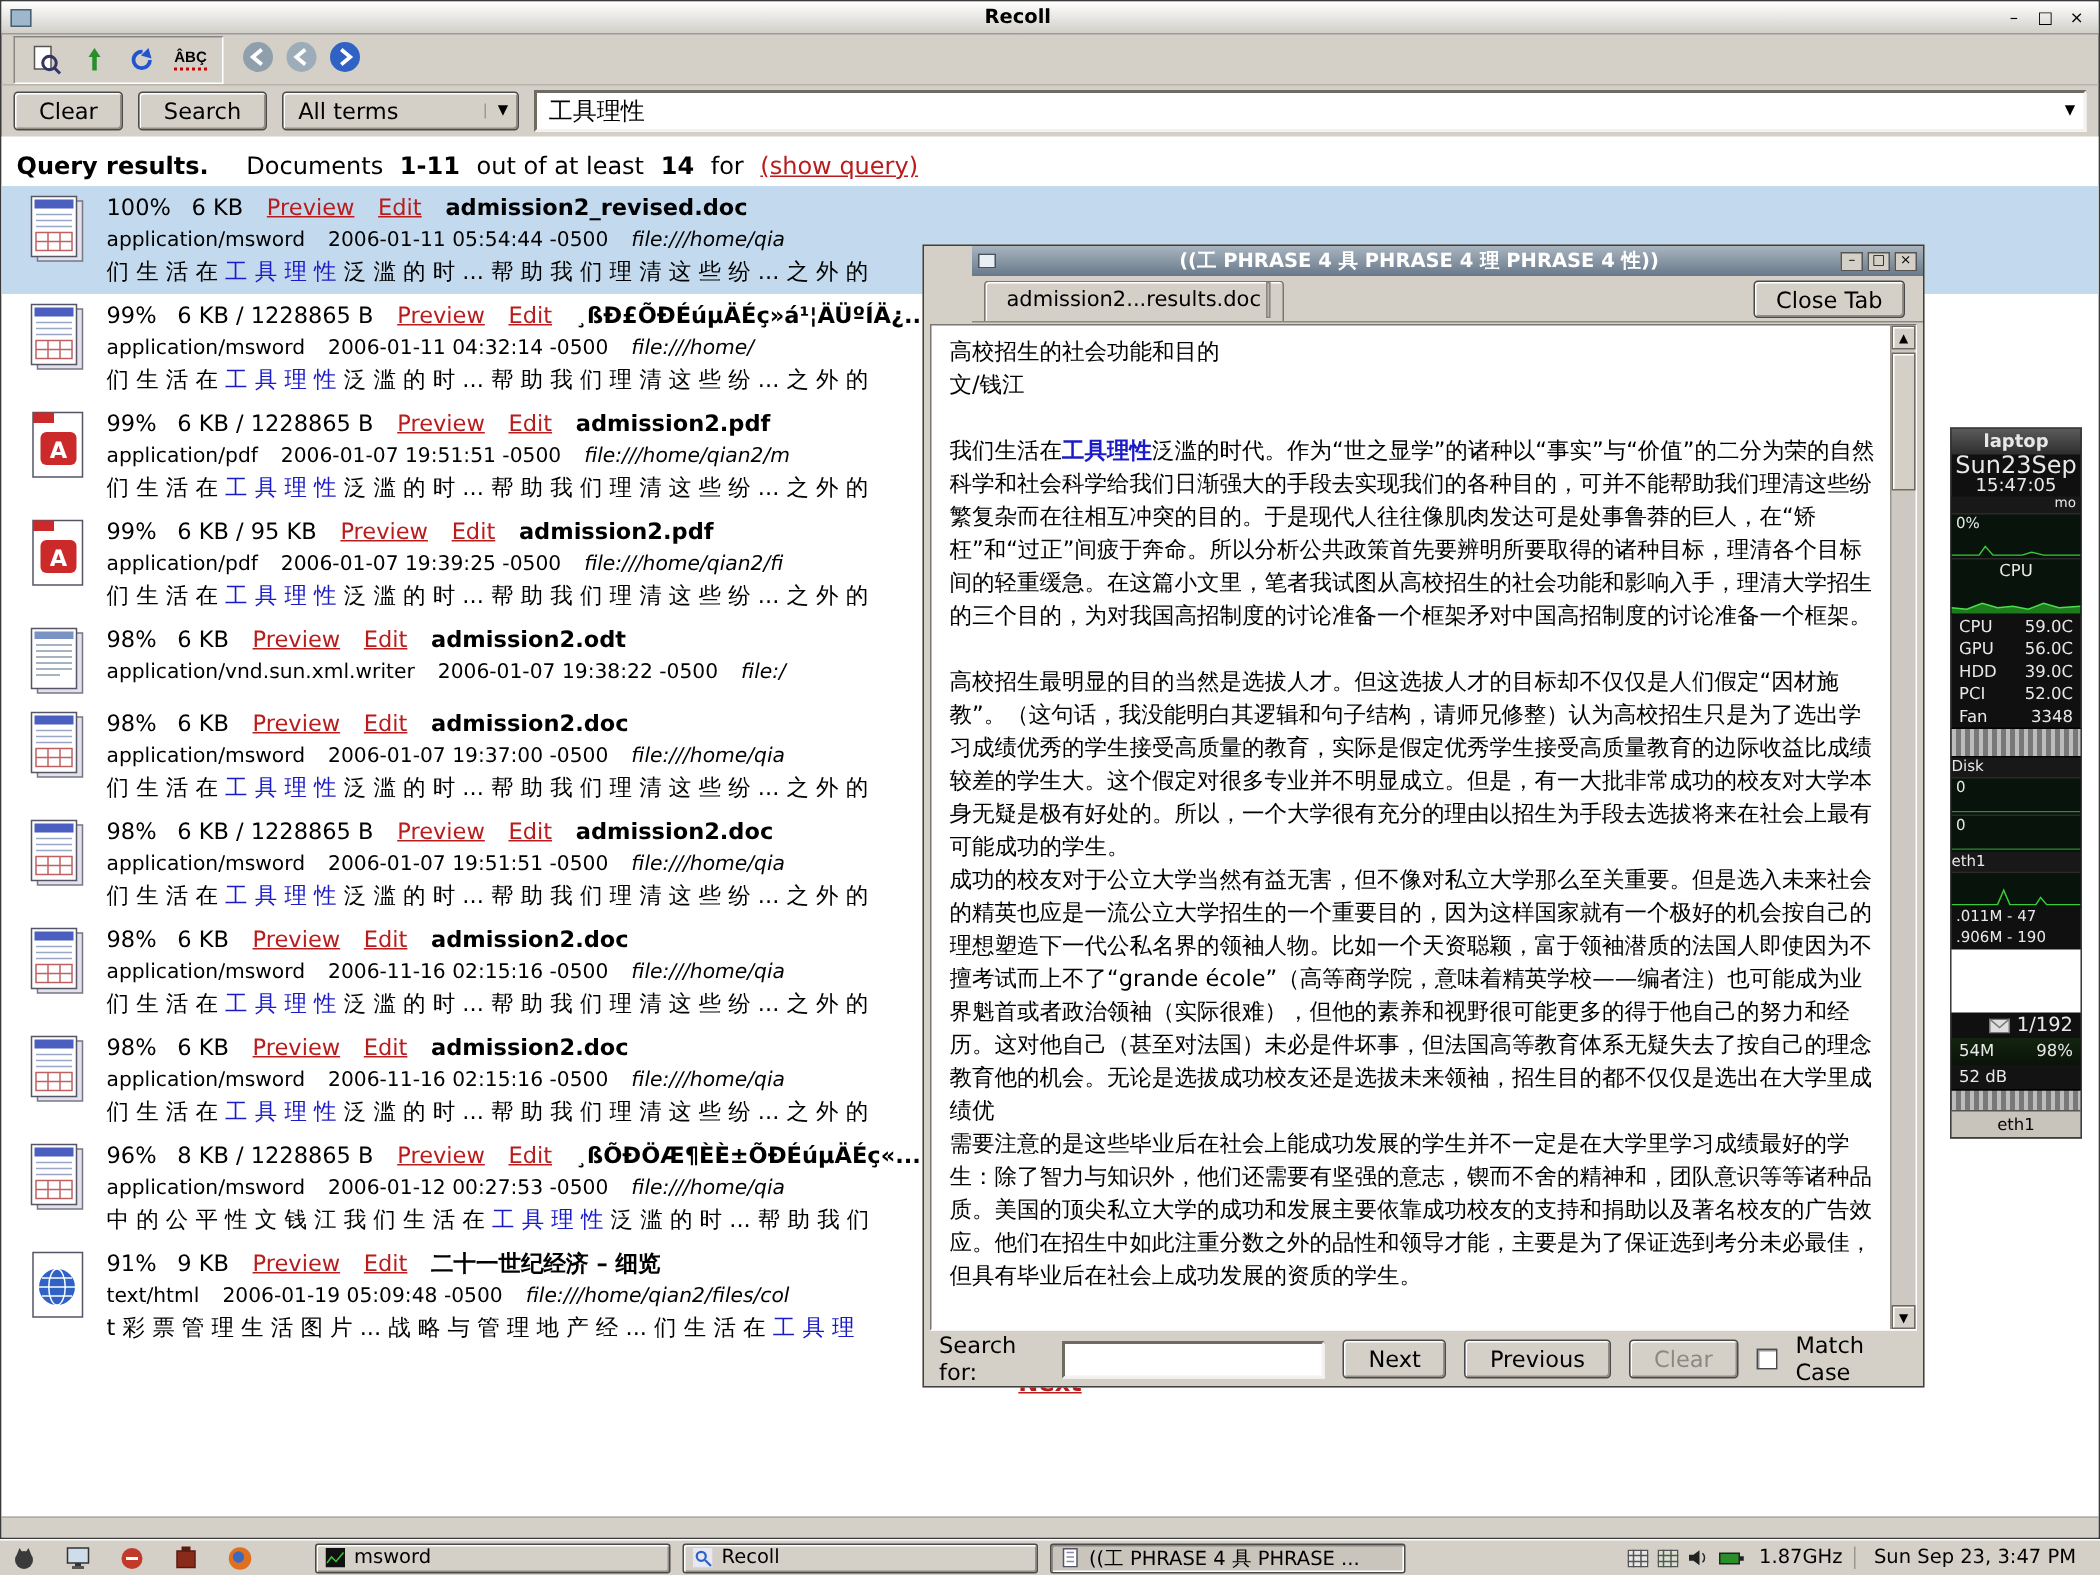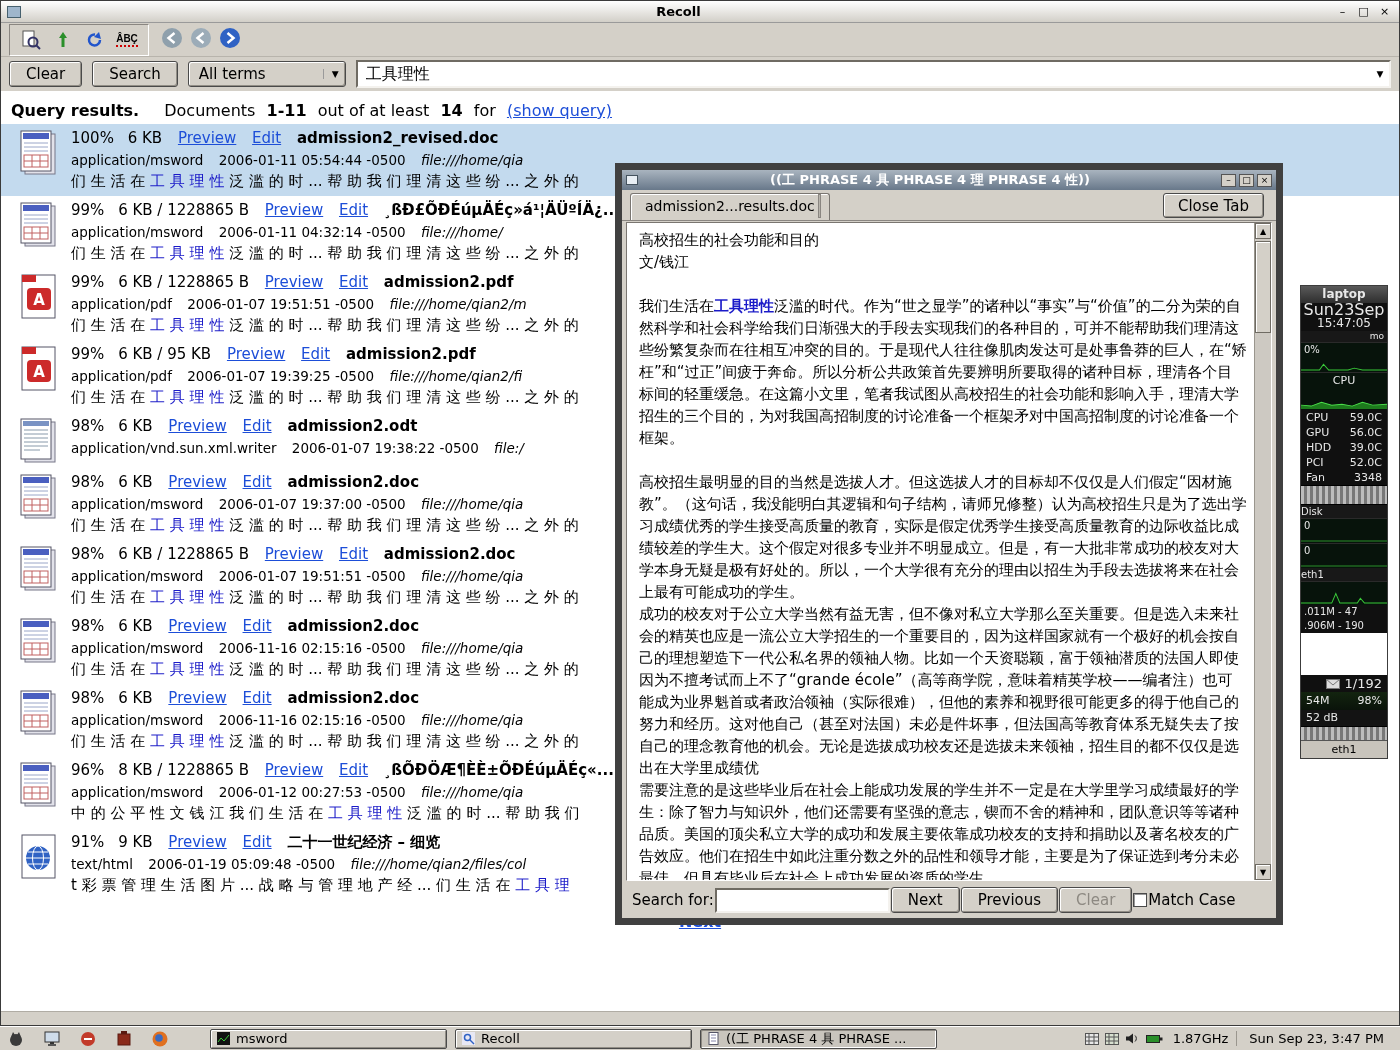--- a/index.html
+++ b/index.html
@@ -43,42 +43,42 @@
   .search-entry { flex:1; display:flex; align-items:center; background:#fff; height:28px;
                   border:2px solid; border-color:#6f6b63 #f4f2ee #f4f2ee #6f6b63; }
   .search-entry input { flex:1; border:none; outline:none; font-size:16px; padding:0 8px;
                         font-family:inherit; background:transparent; }
   .entry-arrow { width:18px; text-align:center; font-size:9px; cursor:pointer; }
 
   .content-white { flex:1; background:#fff; overflow:hidden; }
   .results-header { padding:10px 10px 4px 10px; font-size:16px; }
   .results-header span, .results-header b { margin-right:6px; }
   .qr-title { font-weight:bold; margin-right:20px !important; }
-  .link { color:#1d4ed8; text-decoration:underline; cursor:pointer; }
+  .link { color:#b91c1c; text-decoration:underline; cursor:pointer; }
 
   .result-row { display:flex; padding:3px 6px; }
   .result-row.selected { background:#c3daee; }
   .doc-icon-wrap { width:64px; flex:none; display:flex; justify-content:center; padding-top:2px; }
   .result-lines { flex:1; min-width:0; }
   .line1 { font-size:15px; line-height:23px; white-space:nowrap; overflow:hidden; }
   .line1 .pct { margin-right:9px; }
   .line1 .size { margin-right:11px; }
   .line1 .link { margin-right:11px; }
   .line1 .title { font-weight:bold; }
   .line2 { font-size:13.5px; line-height:20px; white-space:nowrap; overflow:hidden; }
   .line2 span { margin-right:11px; }
   .line2 .path { font-style:italic; }
   .line3 { font-size:15px; line-height:23px; white-space:nowrap; overflow:hidden; }
   .hl { color:#1a1ac8; }
   .next-row { text-align:center; padding:12px 0; font-size:16px; font-weight:bold; }
   .bottom-frame { height:14px; background:#d4d0c8; border-top:1px solid #b0aca4; flex:none; }
 
   
   .preview-window { position:absolute; left:615px; top:163px; width:668px; height:762px;
-                    background:#d4d0c8; border:7px solid #404040; }
+                    background:#d4d0c8; border:1px solid #404040;padding-left:32px; }
   .p-titlebar { height:20px; background:linear-gradient(#a9b4bf,#68788a); display:flex; align-items:center;
                 padding:0 4px; color:#fff; }
   .p-tb-icon { width:12px; height:10px; background:#e8eef4; border:1px solid #44525e; margin-right:4px; }
   .p-title { flex:1; text-align:center; font-size:13px; font-weight:bold; white-space:nowrap; overflow:hidden; }
   .p-wbtn { width:15px; height:13px; display:inline-flex; align-items:center; justify-content:center;
             font-size:9px; margin-left:3px; background:#d4d0c8; color:#000; border:1px solid #555; cursor:pointer; }
   .p-tabbar { height:31px; position:relative; border-bottom:1px solid #8a8681; }
   .tab { position:absolute; left:8px; bottom:0; height:27px; padding:4px 14px; font-size:14px;
          background:#d4d0c8; border:1px solid #7a7671; border-bottom:none; border-radius:3px 3px 0 0;
          box-shadow:inset 1px 1px 0 #fff; cursor:pointer; }
@@ -93,21 +93,21 @@
   .p-text p.blank { height:22px; }
   .p-text .hl { font-weight:bold; }
   .p-scroll { position:absolute; right:0; top:0; bottom:0; width:17px; background:#cdc9c2; border-left:1px solid #9a968e; }
   .sb-arrow { position:absolute; left:0; width:16px; height:16px; background:#d4d0c8; border:1px solid #6f6b63;
               box-shadow:inset 1px 1px 0 #fff; font-size:8px; display:flex; align-items:center;
               justify-content:center; cursor:pointer; }
   .sb-up { top:0; } .sb-down { bottom:0; }
   .sb-thumb { position:absolute; left:0; top:18px; width:16px; height:92px; background:#d4d0c8;
               border:1px solid #6f6b63; box-shadow:inset 1px 1px 0 #fff; cursor:grab; }
   .p-findbar { position:absolute; left:0; right:0; bottom:0; height:36px; display:flex; align-items:center;
-               gap:1px; padding:0 10px; font-size:15px; }
+               gap:12px; padding:0 10px; font-size:15px; }
   .find-input { width:175px; height:25px; background:#fff; border:2px solid;
                 border-color:#6f6b63 #f4f2ee #f4f2ee #6f6b63; font-size:14px; padding:0 4px;
                 font-family:inherit; outline:none; }
   .checkbox { width:14px; height:14px; background:#fff; border:1px solid #4a4a4a;
               box-shadow:inset 1px 1px 0 #9a9a9a; cursor:pointer; flex:none; }
 
   
   .gkrellm { position:absolute; left:1300px; top:285px; width:88px; background:#101010;
              border:1px solid #3c3c3c; color:#e8e8e8; }
   .gk-host { height:17px; background:linear-gradient(#5a5a5a,#2e2e2e); text-align:center; font-size:12px;

